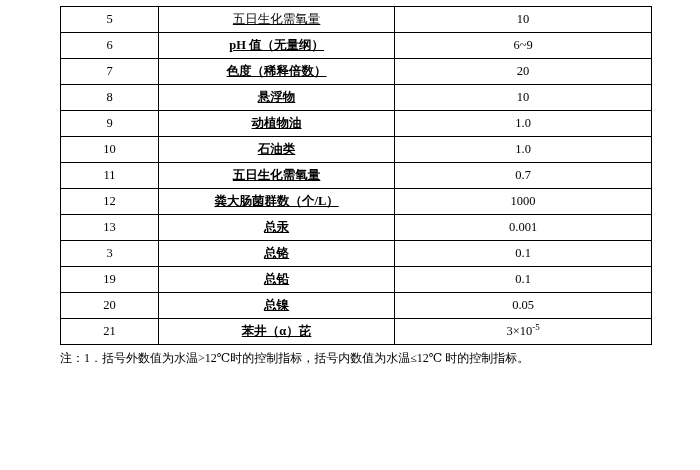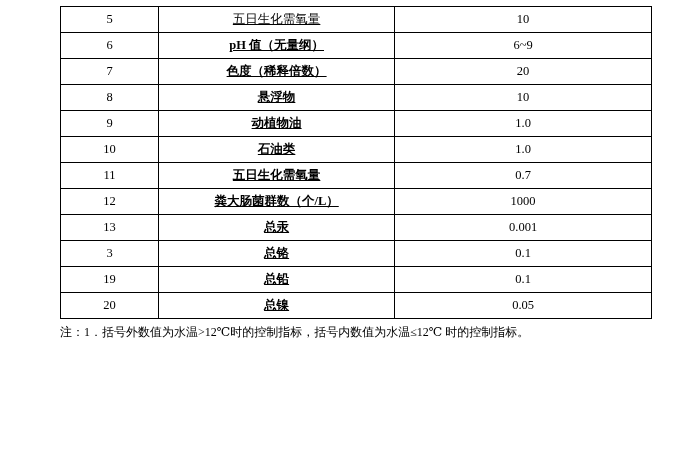--- a/index.html
+++ b/index.html
@@ -127,20 +127,25 @@
       <tr>
         <td class="col-no">19</td>
         <td class="col-item item-bold">总铅</td>
         <td class="col-val">0.1</td>
       </tr>
       <tr>
         <td class="col-no">20</td>
         <td class="col-item item-bold">总镍</td>
         <td class="col-val">0.05</td>
       </tr>
+      <tr>
+        <td class="col-no">21</td>
+        <td class="col-item item-bold">苯井（α）芘</td>
+        <td class="col-val"><span>3×10</span><sup>-5</sup></td>
+      </tr>
     </tbody>
   </table>
 
   <div class="notes">
     <div class="note-line first">注：1．括号外数值为水温&gt;12℃时的控制指标，括号内数值为水温≤12℃ 时的控制指标。</div>
 
   </div>
 
 </div>
 

